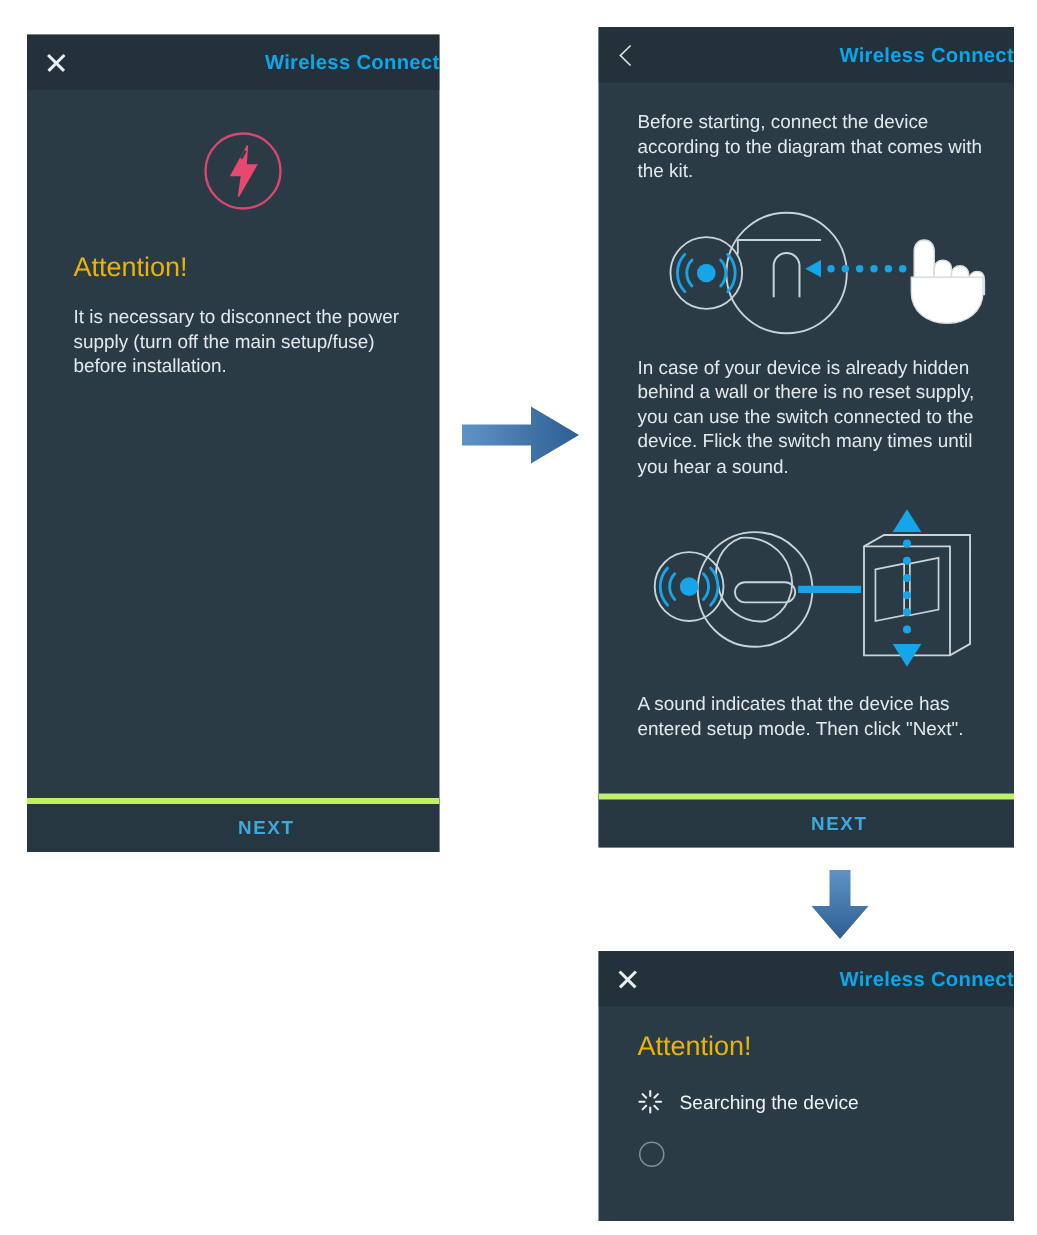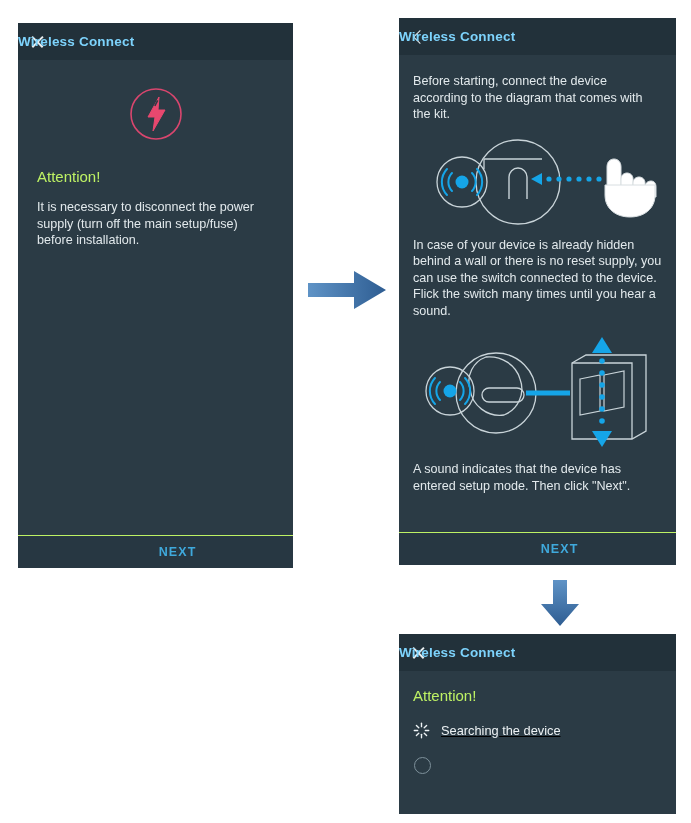--- a/index.html
+++ b/index.html
@@ -35,31 +35,32 @@
     width: 38px;
     height: 37px;
     display: flex;
     align-items: center;
     justify-content: center;
     cursor: pointer;
   }
   .panel-header .title {
     position: absolute;
     left: 0; right: 0;
-    text-align: left;
-    color: #7dd3fc;
+    text-align: right;
+    color: #0ea5e9;
     font-size: 13.5px;
     font-weight: bold;
     letter-spacing: 0.2px;
     pointer-events: none;
   }
   .panel-body {
     flex: 1;
     position: relative;
     overflow: hidden;
+    padding-left: 12px;
   }
 
   
   .x-glyph {
     position: relative;
     width: 15px;
     height: 15px;
   }
   .x-glyph::before, .x-glyph::after {
     content: "";
@@ -77,43 +78,43 @@
     width: 9px;
     height: 9px;
     border-left: 1.7px solid #e9eef0;
     border-bottom: 1.7px solid #e9eef0;
     transform: rotate(45deg);
     margin-left: 4px;
   }
 
   
   .attention {
-    color: #bef264;
-    font-size: 15px;
+    color: #eab308;
+    font-size: 18px;
     margin: 0;
   }
   .body-text {
     color: #e2e9ec;
     font-size: 12.6px;
     line-height: 16.5px;
     margin: 0;
   }
   .txt-block { margin-bottom: 14px; }
   .txt-block:last-child { margin-bottom: 0; }
 
   
   .next-bar {
     height: 32px;
     min-height: 32px;
     background: #273742;
     display: flex;
     align-items: center;
     justify-content: center;
     cursor: pointer;
-    border-top: 1px solid #bef264;
+    border-top: 4px solid #bef264;
     padding-left: 44px;
   }
   .next-bar span {
     color: #3fa9dc;
     font-size: 12.5px;
     font-weight: bold;
     letter-spacing: 1.1px;
   }
 
   
@@ -132,21 +133,20 @@
 
   
   #panel3 { left: 399px; top: 634px; width: 277px; height: 180px; }
   #panel3 .content { padding: 16px 14px 0 14px; }
 
   .status-row {
     display: flex;
     align-items: center;
     margin-top: 18px;
     gap: 11px;
-    text-decoration: underline;
   }
   .status-row .status-label {
     font-size: 12.8px;
     color: #eef3f5;
   }
   .status-row.pending .status-label { color: #7e919b; }
 
   .spinner-icon { width: 17px; height: 17px; flex: 0 0 17px; }
   .circle-icon {
     width: 15px; height: 15px;

